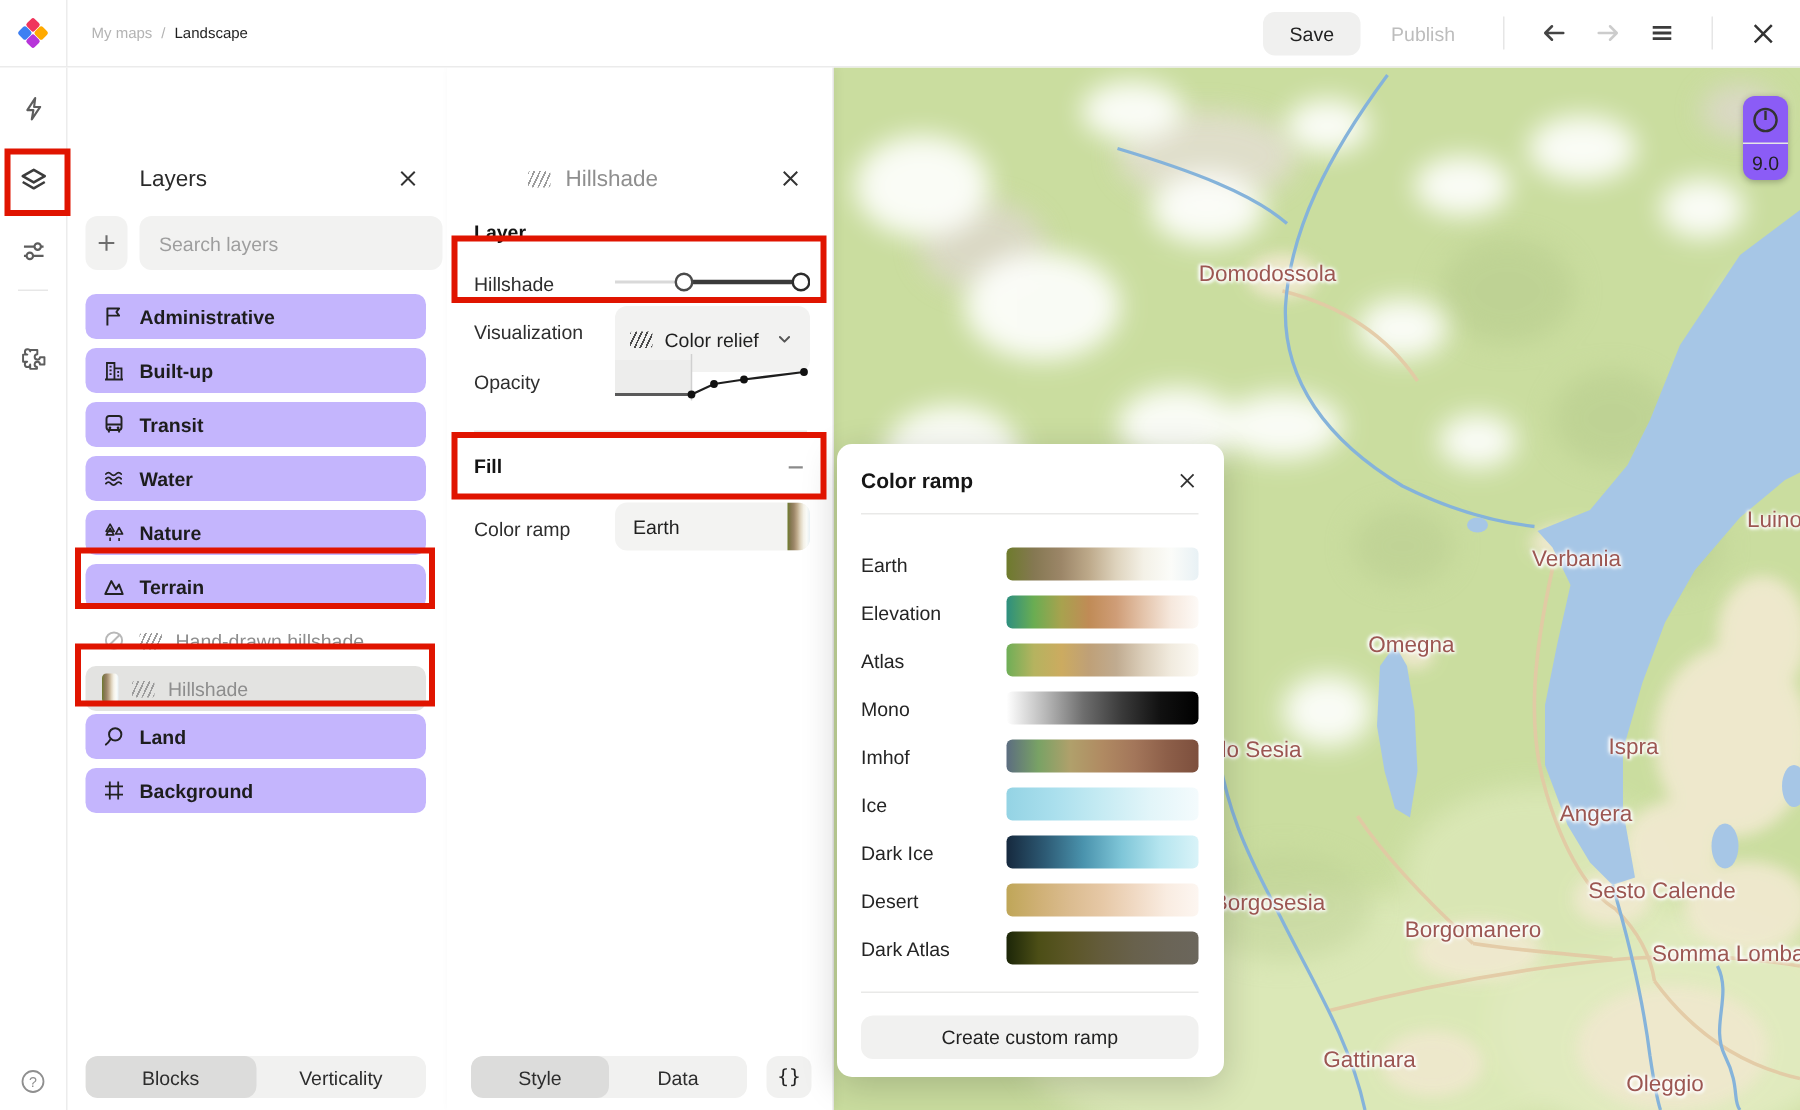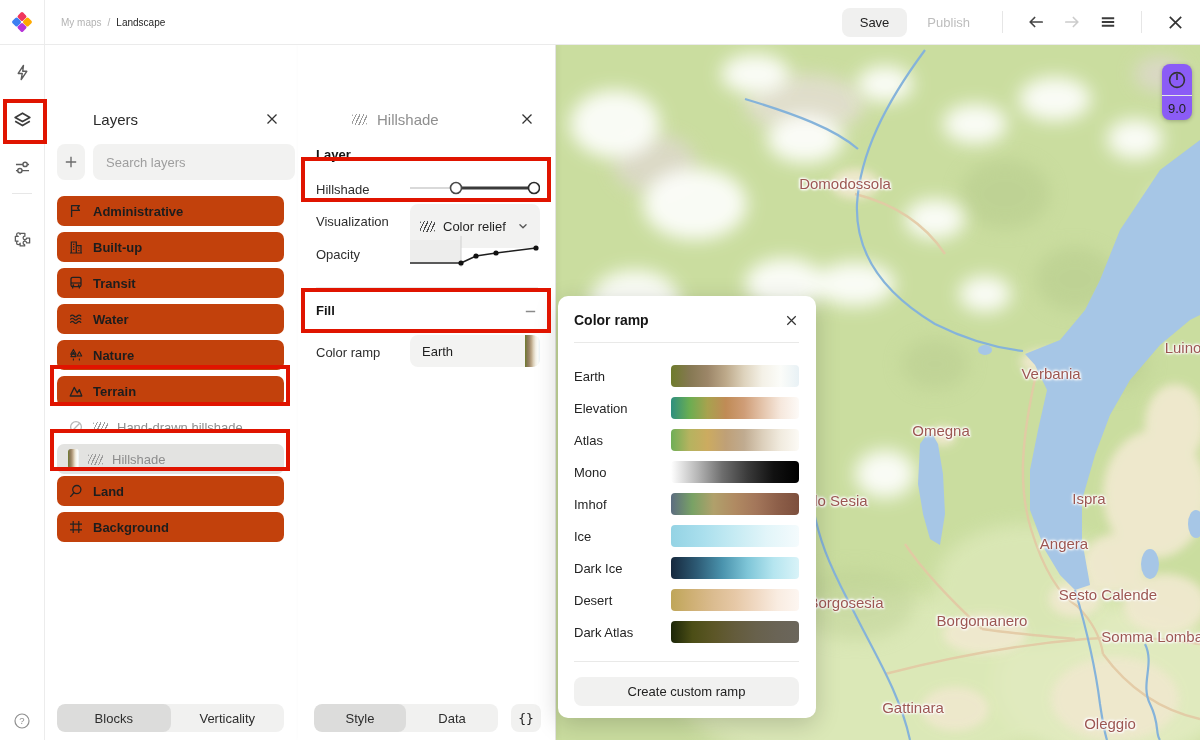--- a/index.html
+++ b/index.html
@@ -40,21 +40,21 @@
   .head-x{margin-left:auto;width:26px;height:26px;display:flex;align-items:center;justify-content:center;
           cursor:pointer;color:#3a3a3a;}
   .search-row{position:absolute;left:13px;right:14px;top:100px;height:36px;display:flex;gap:8px;}
   .plus-btn{width:42px;height:36px;background:#f2f2f1;border:none;border-radius:8px;color:#6d6d6d;
             display:flex;align-items:center;justify-content:center;cursor:pointer;}
   .search-input{flex:1;height:36px;background:#f2f2f1;border:none;border-radius:8px;outline:none;
             padding:0 13px;font-size:13px;font-family:inherit;color:#333;}
   .search-input::placeholder{color:#9e9e9e;}
 
   .layers-list{position:absolute;left:13px;right:14px;top:152px;}
-  .layer-row{height:30px;border-radius:7px;background:#c2410c;margin-bottom:6px;display:flex;
+  .layer-row{height:30px;border-radius:7px;background:#c4b5fd;margin-bottom:6px;display:flex;
              align-items:center;gap:9px;padding:0 11px;cursor:pointer;}
   .layer-row .layer-label{font-size:13px;font-weight:700;color:#1d1d1d;}
   .layer-row.sub{background:transparent;margin-bottom:2px;height:30px;}
   .layer-row.sub .layer-label{font-weight:400;color:#8d8d8d;}
   .layer-row.selected{background:#e3e3e1;}
   .layer-row .ic{color:#2a2a2a;}
   .hatch-icon{width:15px;height:11px;border-radius:2px;flex:0 0 auto;
       background:repeating-linear-gradient(115deg,#9c9c9c 0 1.1px,rgba(0,0,0,0) 1.1px 3.4px);}
   .hatch-icon.dark{background:repeating-linear-gradient(115deg,#4c4c4c 0 1.1px,rgba(0,0,0,0) 1.1px 3.4px);}
   .mini-ramp{width:11px;height:20px;border-radius:3px;flex:0 0 auto;}

